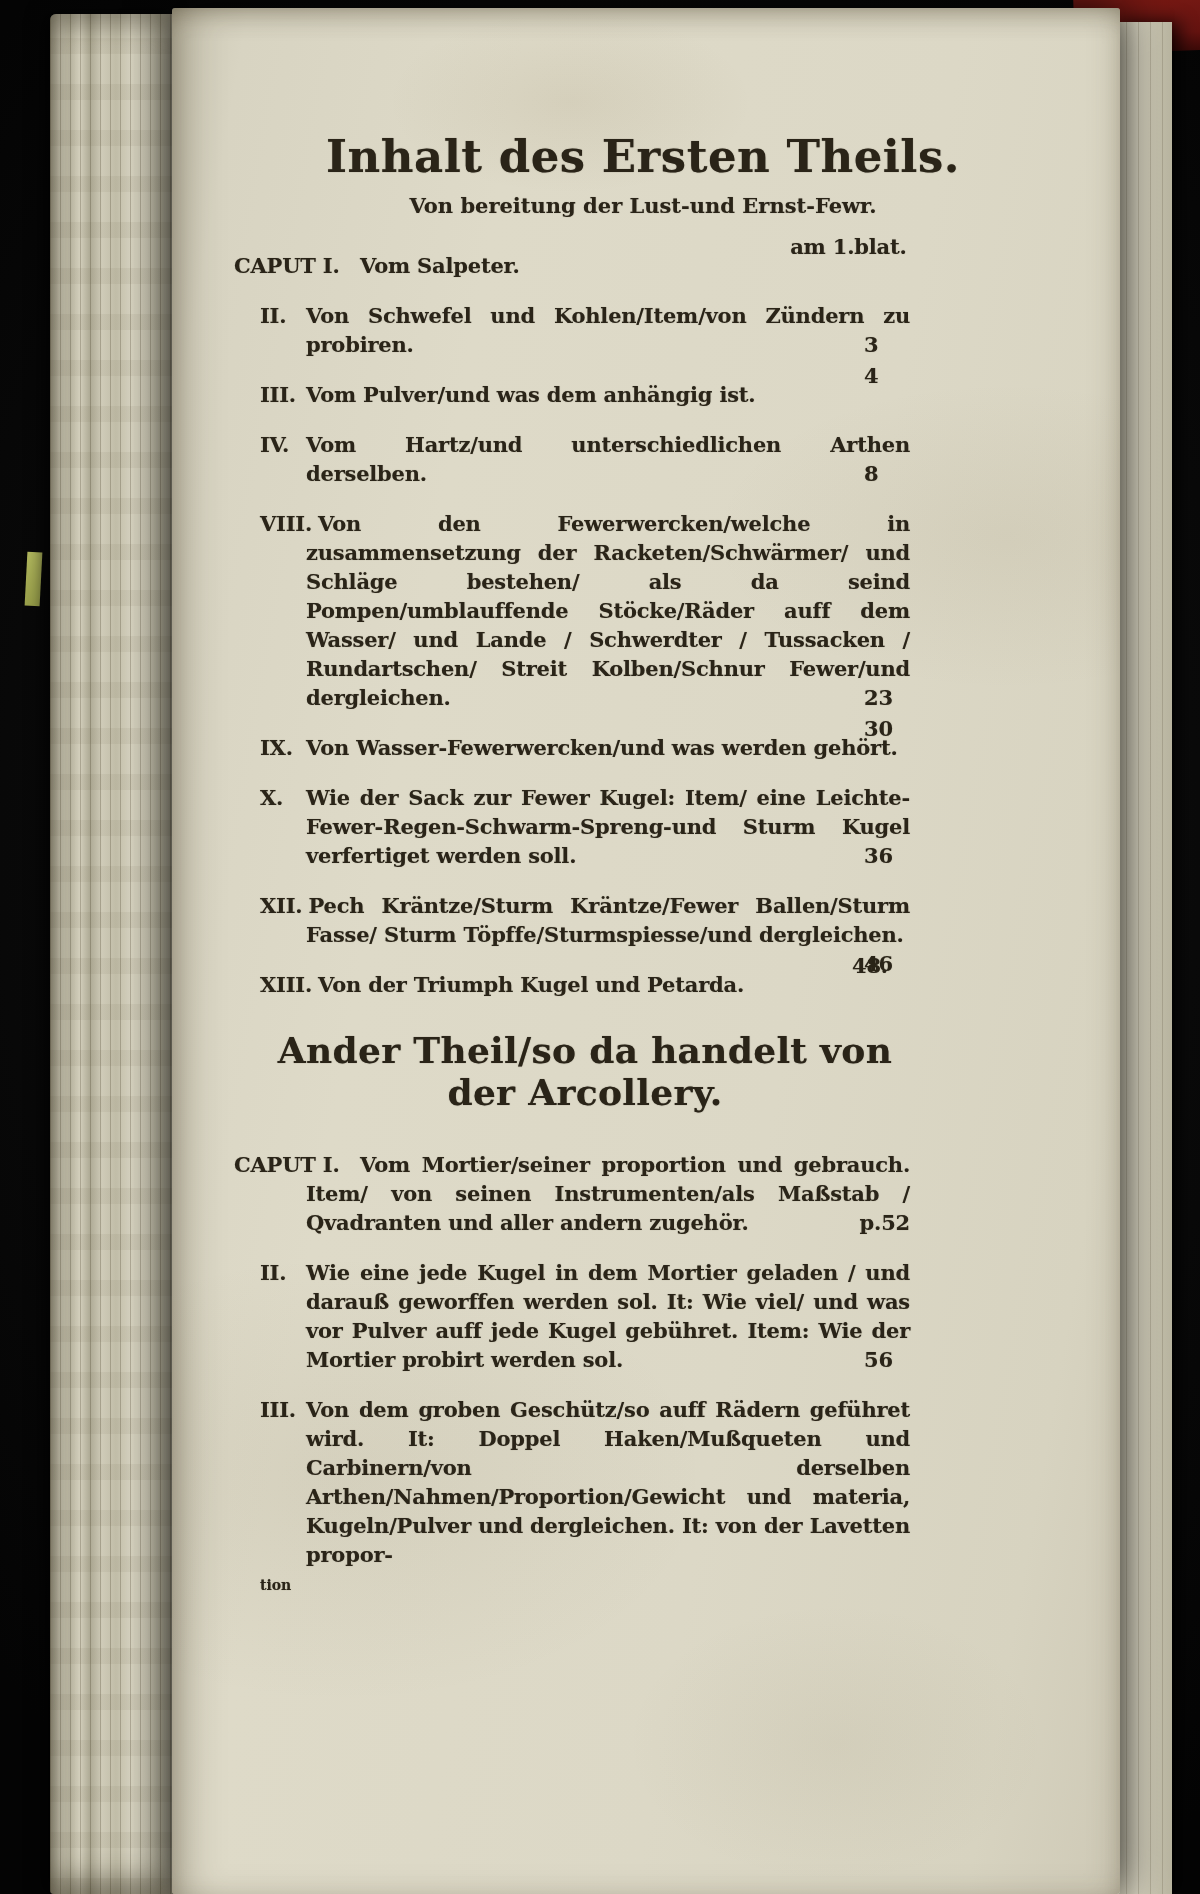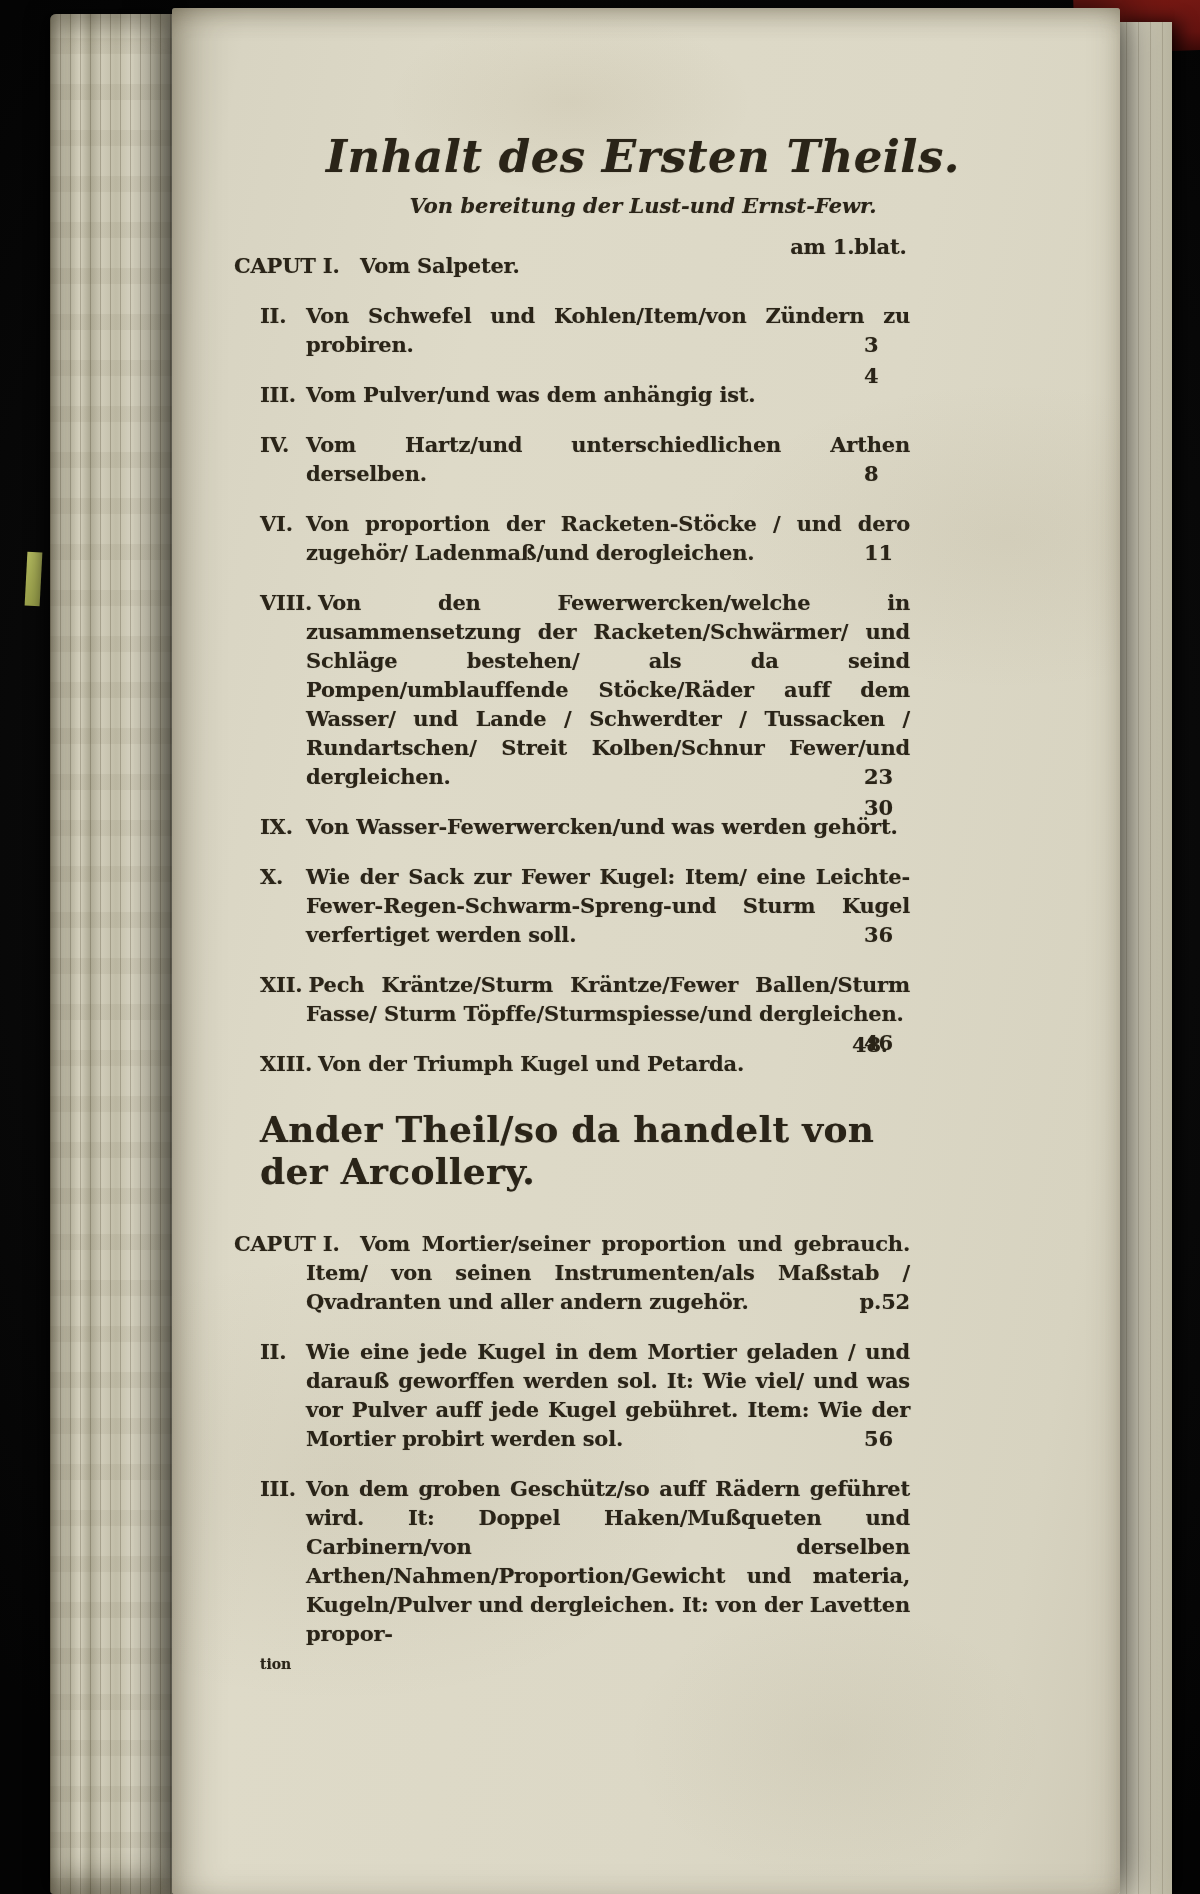--- a/index.html
+++ b/index.html
@@ -93,21 +93,20 @@
 
   .content {
     padding: 122px 0 0 88px;
     width: 650px;
   }
 
   .head {
     width: 650px;
     margin-left: 58px;
     text-align: center;
-    font-style: italic;
   }
 
   .title {
     margin: 0 0 10px 0;
     font-size: 45px;
     font-weight: bold;
     letter-spacing: 0.5px;
     text-shadow: 0 0 1px rgba(42,36,24,.5);
   }
 
@@ -146,21 +145,21 @@
   }
 
   .entry .pg {
     float: right;
     padding-left: 12px;
   }
 
   .part2-title {
     margin: 30px 0 18px 0;
     width: 650px;
-    text-align: left;
+    text-align: center;
     font-size: 36px;
     font-weight: bold;
     letter-spacing: 0.3px;
     text-shadow: 0 0 1px rgba(42,36,24,.5);
   }
 
   .catchword {
     width: 650px;
     padding-right: 6px;
     box-sizing: border-box;
@@ -197,23 +196,20 @@
         <div class="entry">
           <span class="num">II.</span><span class="body">Von Schwefel und Kohlen/Item/von Zündern zu probiren.</span><span class="pg">3</span>
         </div>
         <div class="entry">
           <span class="num">III.</span><span class="body">Vom Pulver/und was dem anhängig ist.</span><span class="pg">4</span>
         </div>
         <div class="entry">
           <span class="num">IV.</span><span class="body">Vom Hartz/und unterschiedlichen Arthen derselben.</span><span class="pg">8</span>
         </div>
         <div class="entry">
-          <span class="num">VI.</span><span class="body">Von proportion der Racketen-Stöcke / und dero zugehör/ Ladenmaß/und derogleichen.</span><span class="pg">11</span>
-        </div>
-        <div class="entry">
           <span class="num">VIII.</span><span class="body">Von den Fewerwercken/welche in zusammensetzung der Racketen/Schwärmer/ und Schläge bestehen/ als da seind Pompen/umblauffende Stöcke/Räder auff dem Wasser/ und Lande / Schwerdter / Tussacken / Rundartschen/ Streit Kolben/Schnur Fewer/und dergleichen.</span><span class="pg">23</span>
         </div>
         <div class="entry">
           <span class="num">IX.</span><span class="body">Von Wasser-Fewerwercken/und was werden gehört.</span><span class="pg">30</span>
         </div>
         <div class="entry">
           <span class="num">X.</span><span class="body">Wie der Sack zur Fewer Kugel: Item/ eine Leichte-Fewer-Regen-Schwarm-Spreng-und Sturm Kugel verfertiget werden soll.</span><span class="pg">36</span>
         </div>
         <div class="entry">
           <span class="num">XII.</span><span class="body">Pech Kräntze/Sturm Kräntze/Fewer Ballen/Sturm Fasse/ Sturm Töpffe/Sturmspiesse/und dergleichen.</span><span class="pg">46</span>

